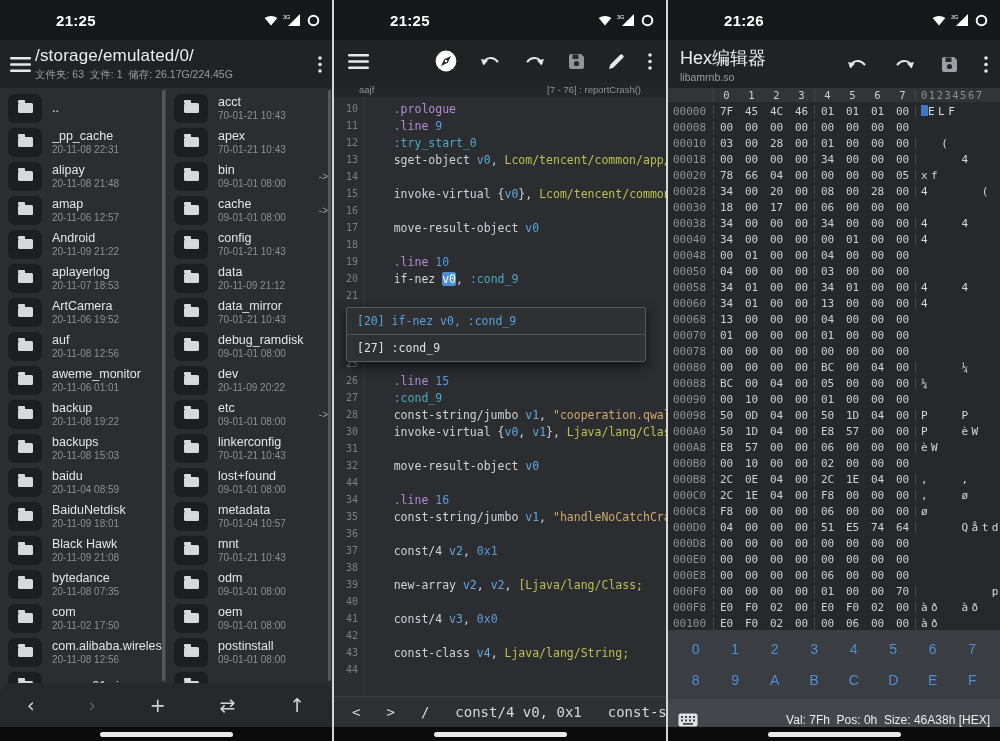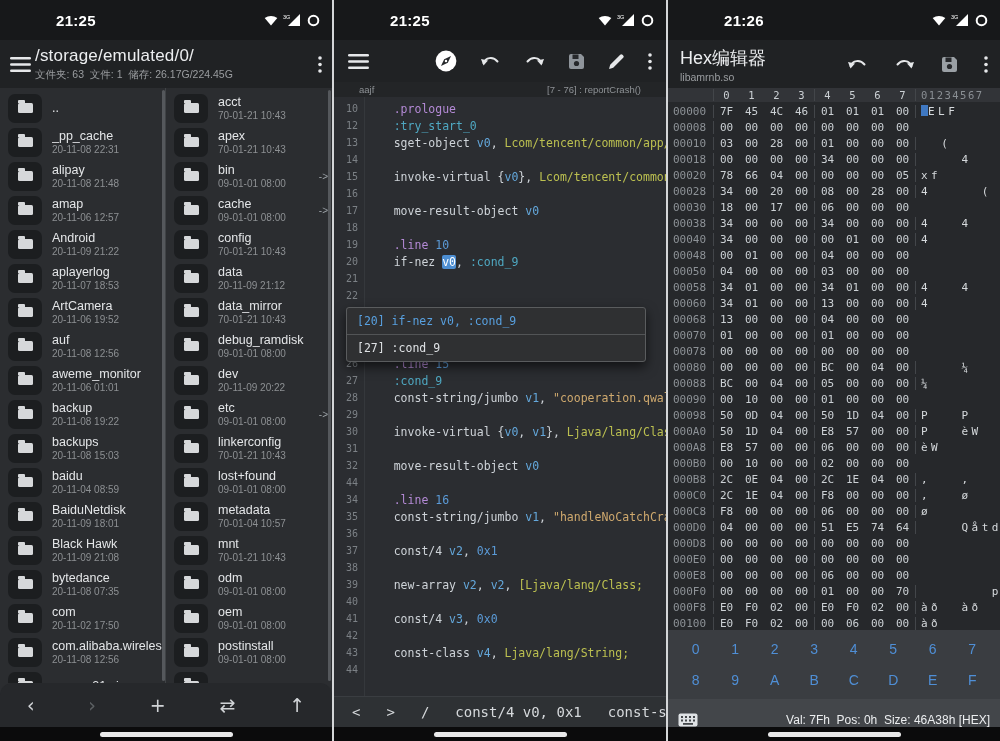--- a/index.html
+++ b/index.html
@@ -554,20 +554,24 @@
       <span>[7 - 76] : reportCrash()</span>
     </div>
     <div class="code" id="code-area">
       <div class="gutline"></div>
       <div id="code-lines">
           <div class="cl">
             <span class="ln">10</span>
             <span class="ct"><span class="s-kw">    .prologue</span></span>
           </div>
           <div class="cl">
+            <span class="ln">11</span>
+            <span class="ct"><span class="s-kw">    .line </span><span class="s-num">9</span></span>
+          </div>
+          <div class="cl">
             <span class="ln">12</span>
             <span class="ct"><span class="s-lbl">    :try_start_0</span></span>
           </div>
           <div class="cl">
             <span class="ln">13</span>
             <span class="ct"><span class="s-ins">    sget-object </span><span class="s-reg">v0</span><span class="s-ins">, </span><span class="s-cls">Lcom/tencent/common/app/Bas</span></span>
           </div>
           <div class="cl">
             <span class="ln">14</span>
             <span class="ct"></span>
@@ -620,24 +624,20 @@
             <span class="ln">26</span>
             <span class="ct"><span class="s-kw">    .line </span><span class="s-num">15</span></span>
           </div>
           <div class="cl">
             <span class="ln">27</span>
             <span class="ct"><span class="s-lbl">    :cond_9</span></span>
           </div>
           <div class="cl">
             <span class="ln">28</span>
             <span class="ct"><span class="s-ins">    const-string/jumbo </span><span class="s-reg">v1</span><span class="s-ins">, </span><span class="s-str">"cooperation.qwallet.plu</span></span>
-          </div>
-          <div class="cl">
-            <span class="ln">29</span>
-            <span class="ct"></span>
           </div>
           <div class="cl">
             <span class="ln">30</span>
             <span class="ct"><span class="s-ins">    invoke-virtual {</span><span class="s-reg">v0</span><span class="s-ins">, </span><span class="s-reg">v1</span><span class="s-ins">}, </span><span class="s-cls">Ljava/lang/ClassLoader;</span></span>
           </div>
           <div class="cl">
             <span class="ln">31</span>
             <span class="ct"></span>
           </div>
           <div class="cl">

